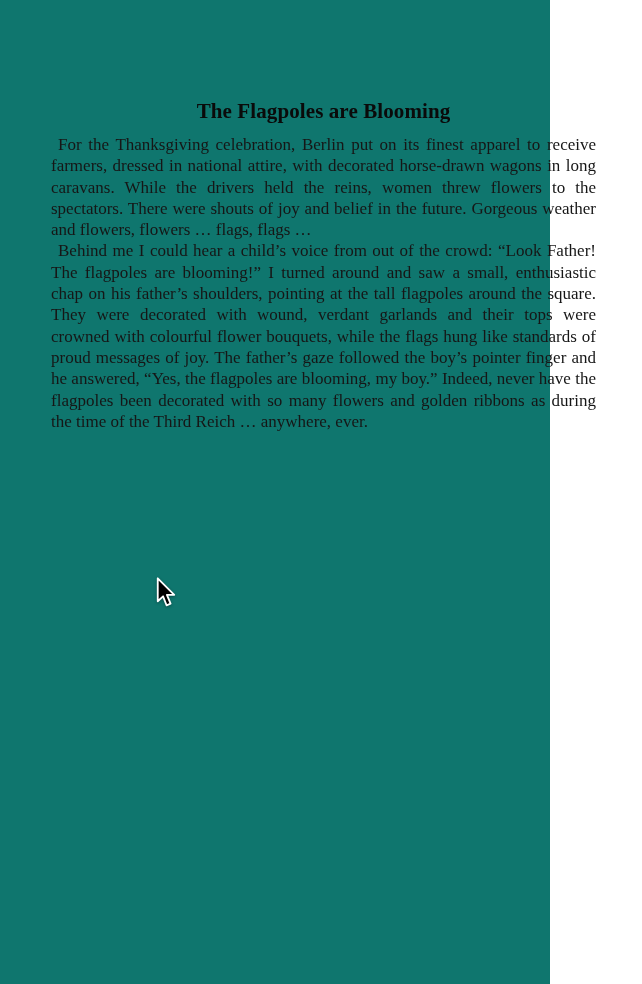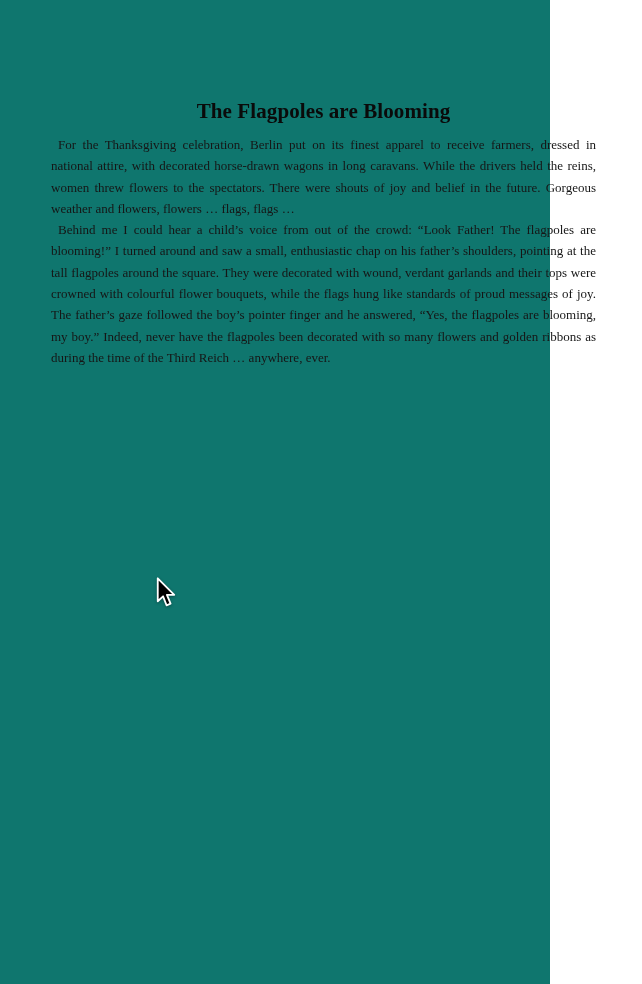--- a/index.html
+++ b/index.html
@@ -32,21 +32,21 @@
     font-family: "Liberation Serif", "DejaVu Serif", serif;
     font-size: 21px;
     line-height: 25px;
     font-weight: 700;
     text-align: center;
     color: #0a0a0a;
     margin: 0 0 10px 0;
     letter-spacing: 0.1px;
   }
   .doc-para {
-    font-size: 13px;
+    font-size: 17px;
     line-height: 21.3px;
     color: #161616;
     text-align: justify;
     text-indent: 7px;
     margin: 0;
   }
   .mouse-cursor {
     position: absolute;
     left: 155px;
     top: 576px;

